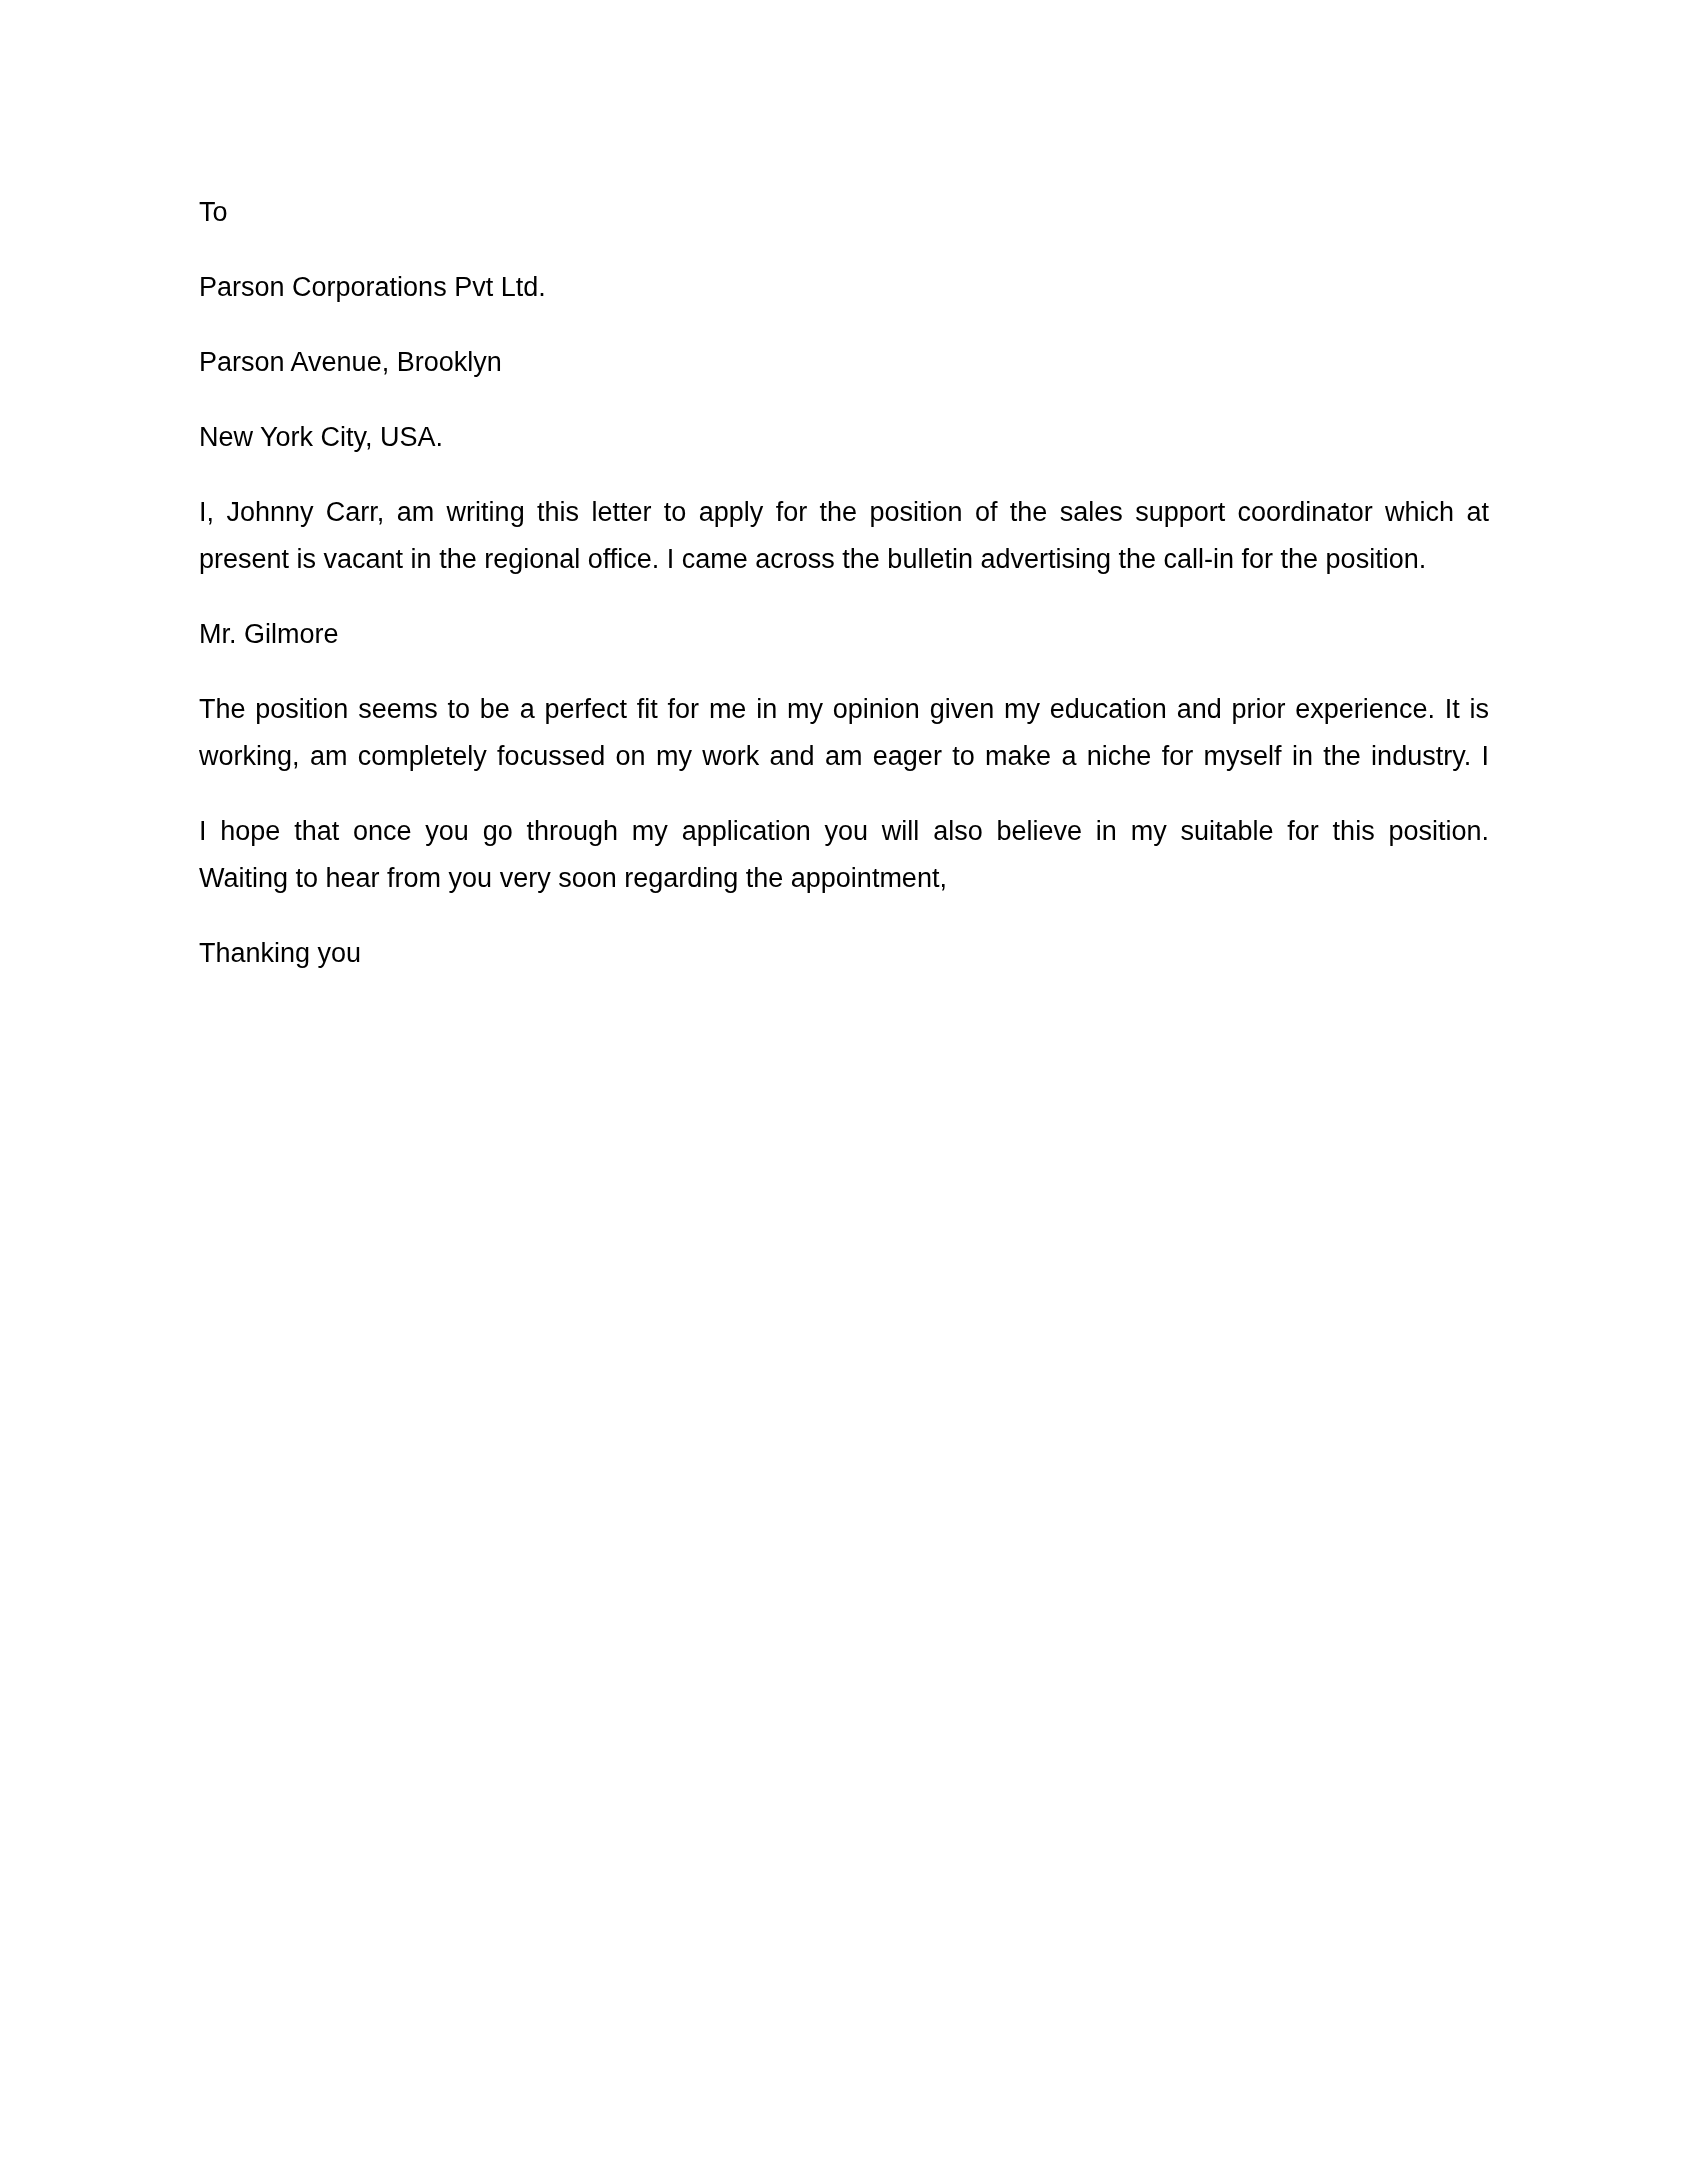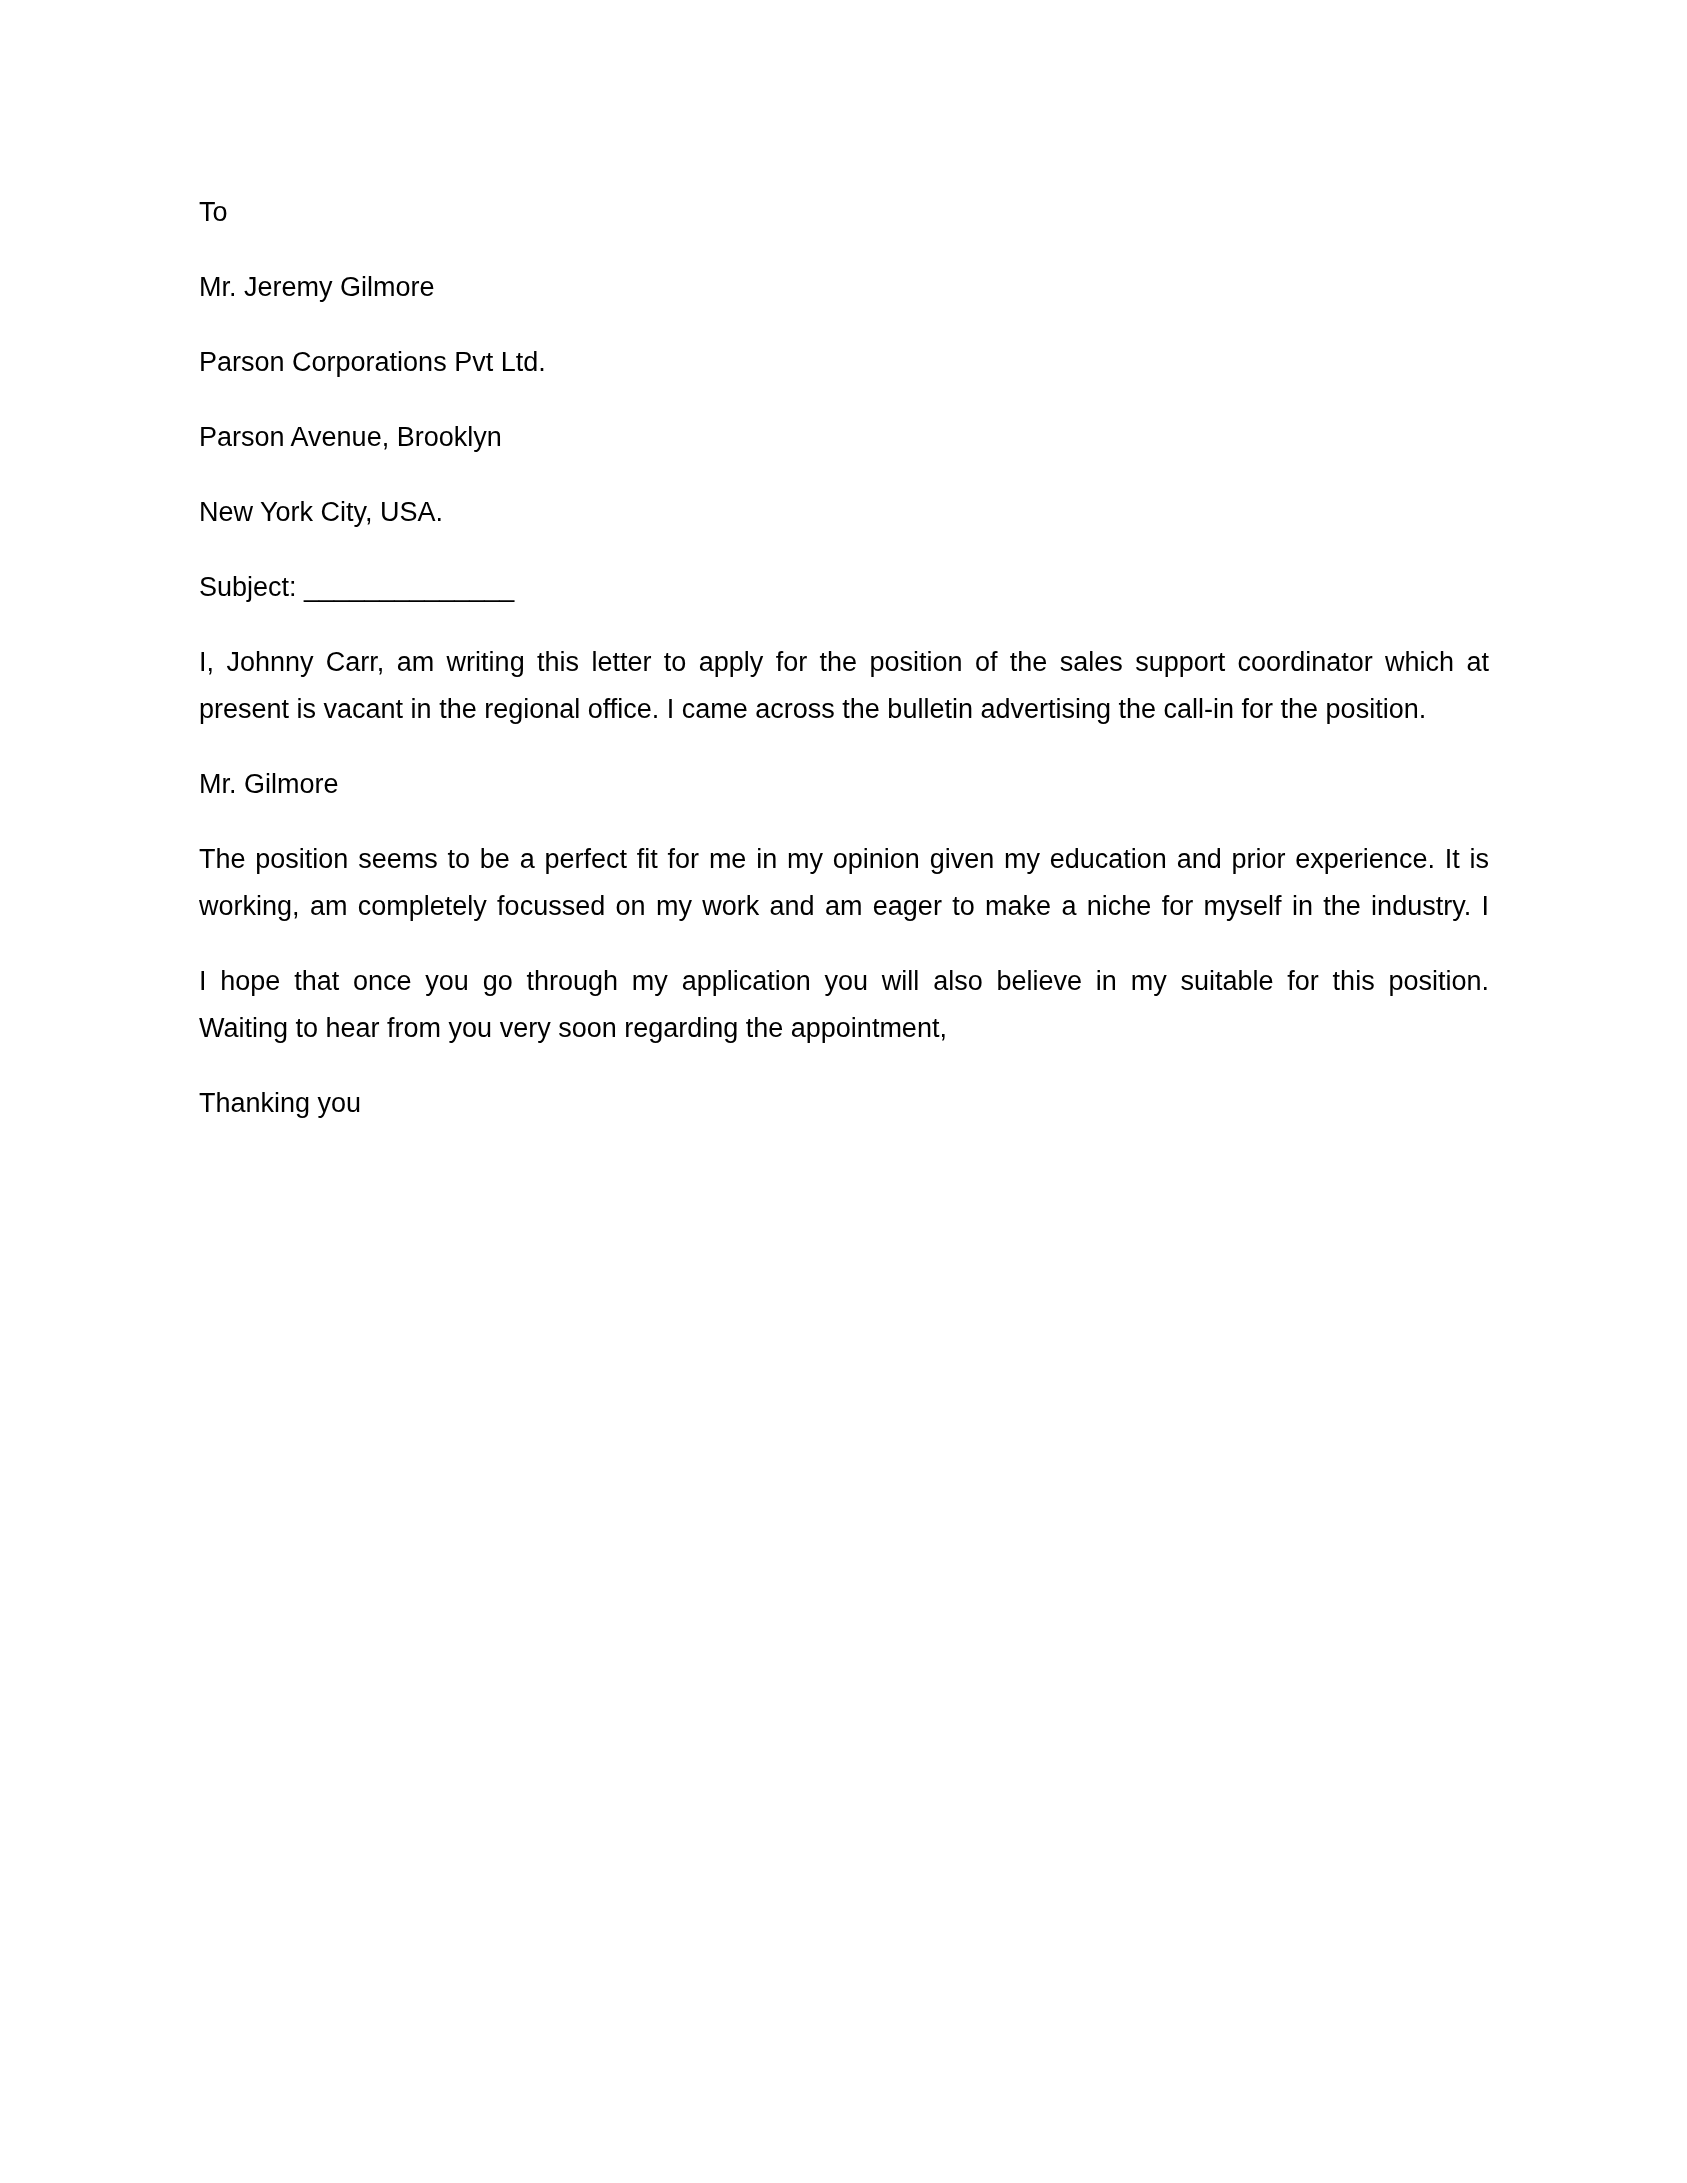--- a/index.html
+++ b/index.html
@@ -37,35 +37,29 @@
 </style>
 </head>
 <body>
 
 <div class="page">
 
   <div class="block">
     <div class="line">To</div>
   </div>
   <div class="block">
-    <div class="line">Mr. Jeremy Gilmore</div>
-  </div>
-  <div class="block">
     <div class="line">Parson Corporations Pvt Ltd.</div>
   </div>
   <div class="block">
     <div class="line">Parson Avenue, Brooklyn</div>
   </div>
   <div class="block">
     <div class="line">New York City, USA.</div>
   </div>
 
-  <div class="block">
-    <div class="line"><span>Subject:</span><span>&nbsp;</span><span class="subject-blank">______________</span></div>
-  </div>
 
   <div class="block">
     <div class="line j">I, Johnny Carr, am writing this letter to apply for the position of the sales support coordinator which at</div>
     <div class="line">present is vacant in the regional office. I came across the bulletin advertising the call-in for the position.</div>
   </div>
 
   <div class="block">
     <div class="line">Mr. Gilmore</div>
   </div>
 

